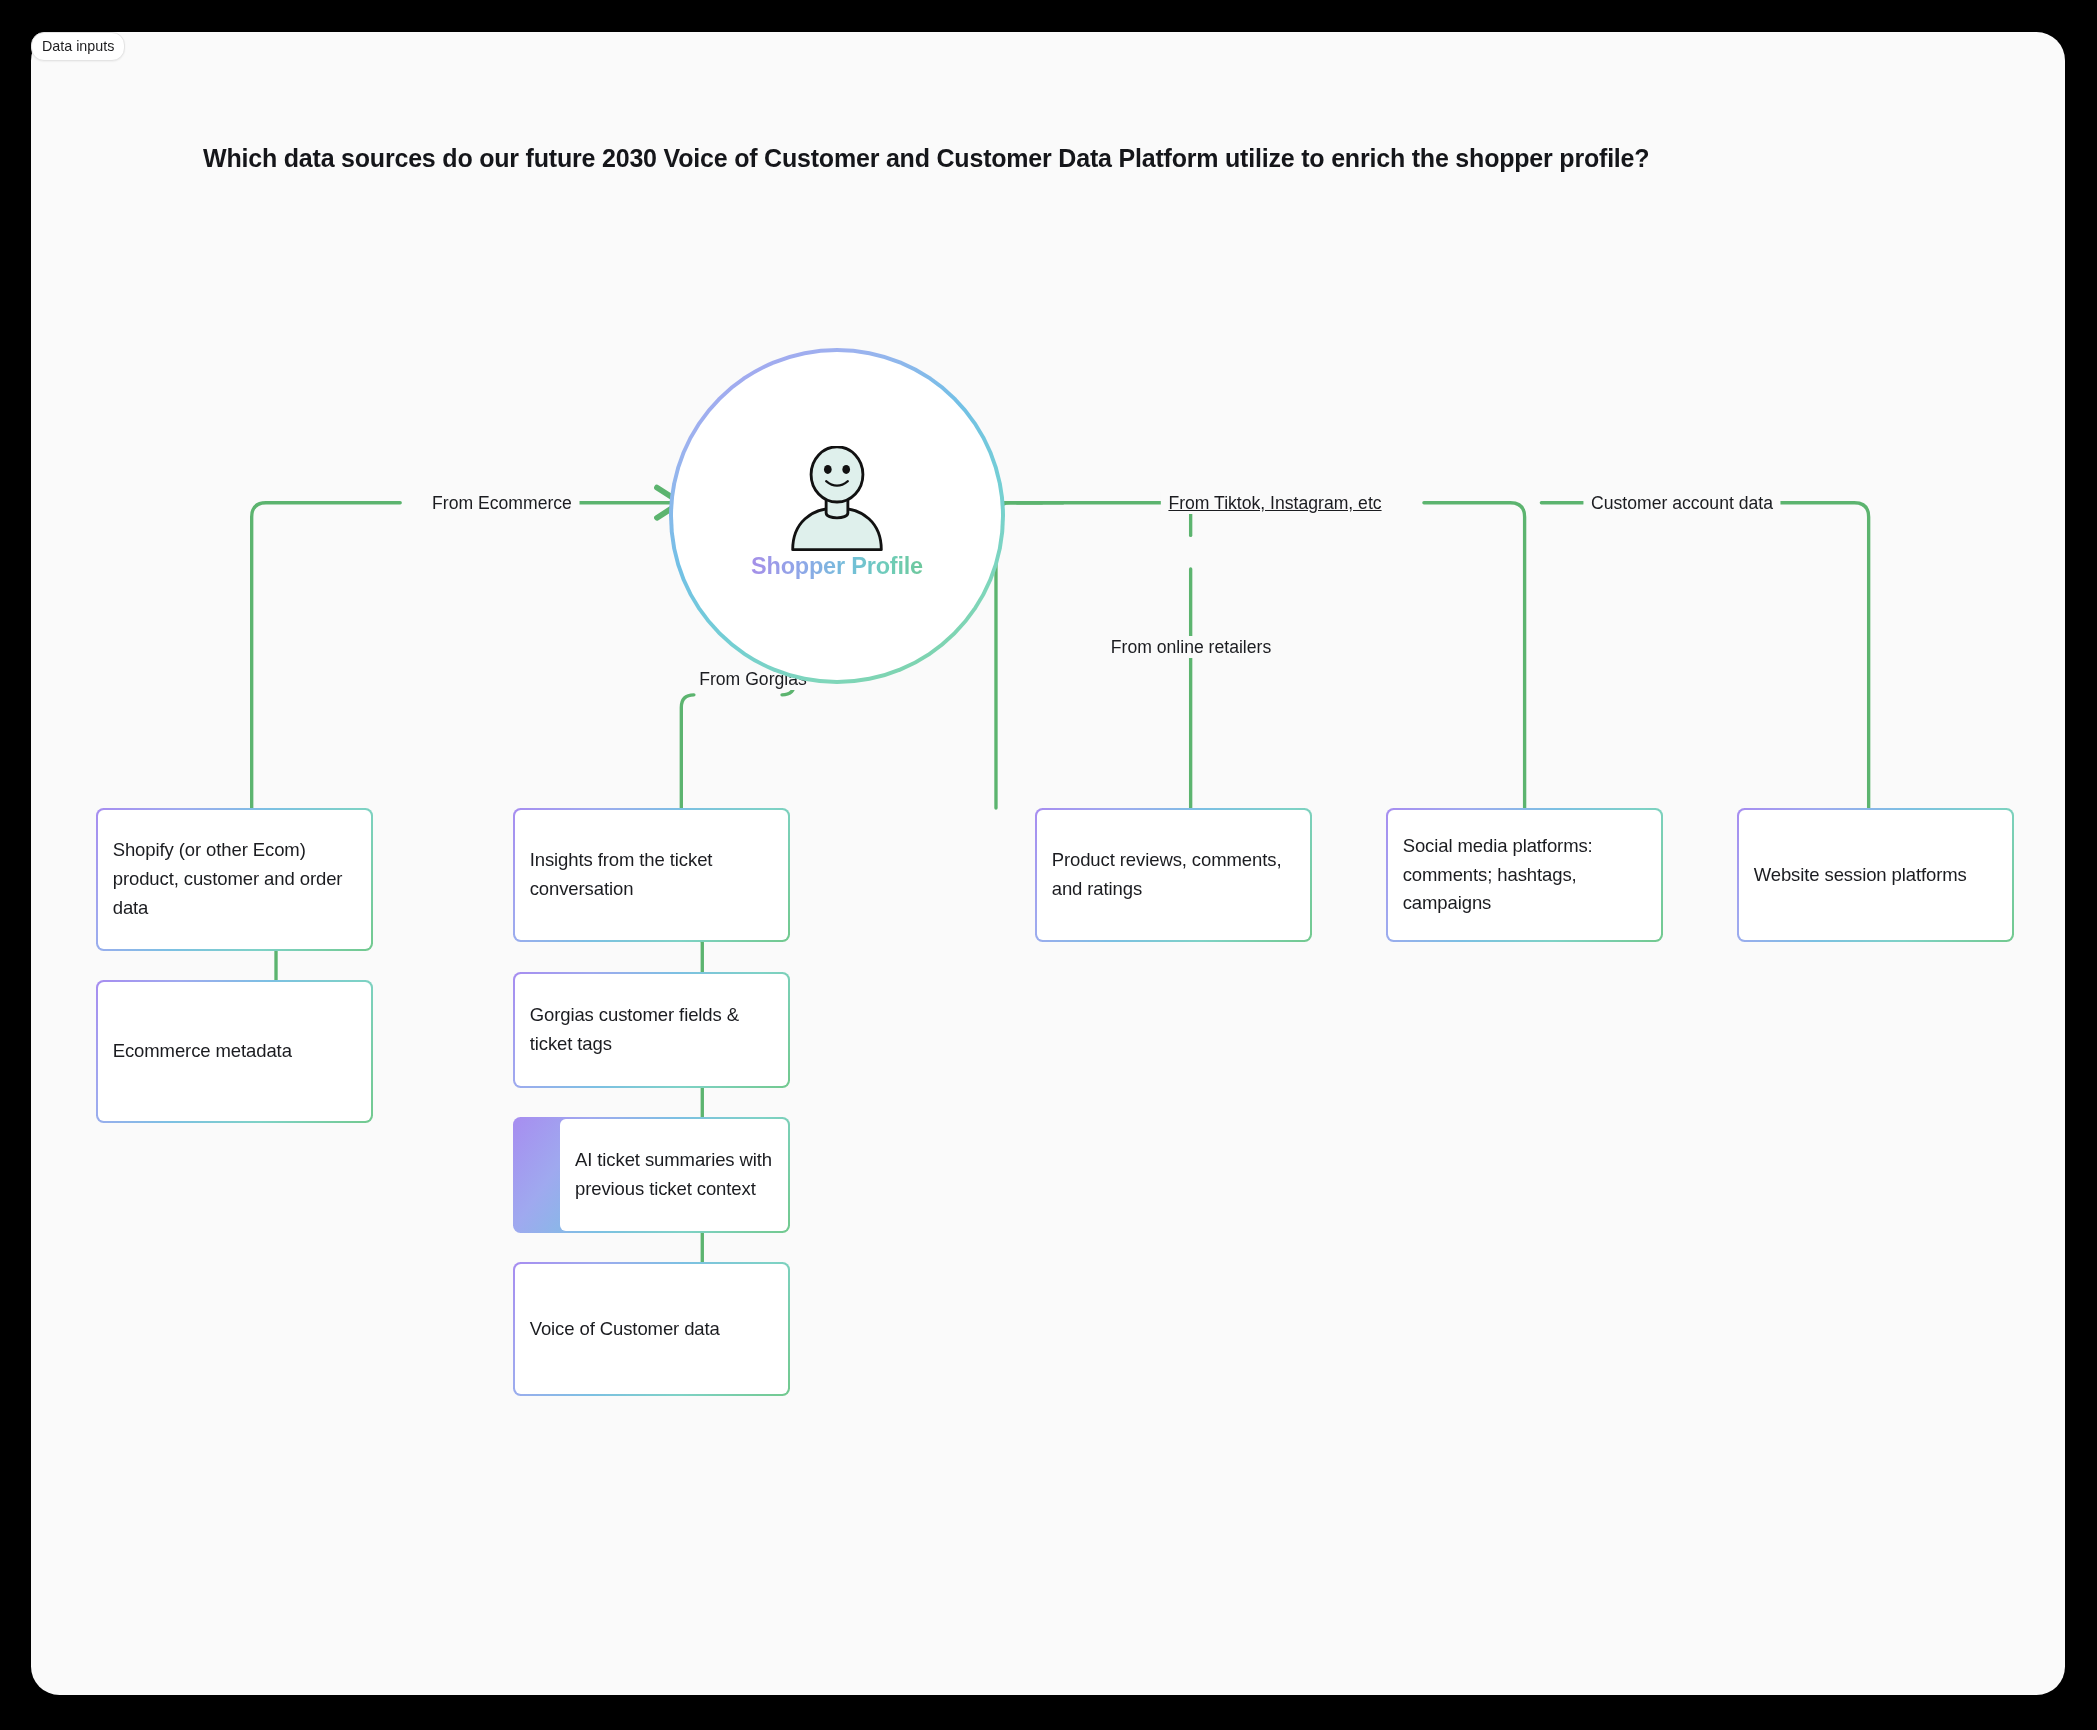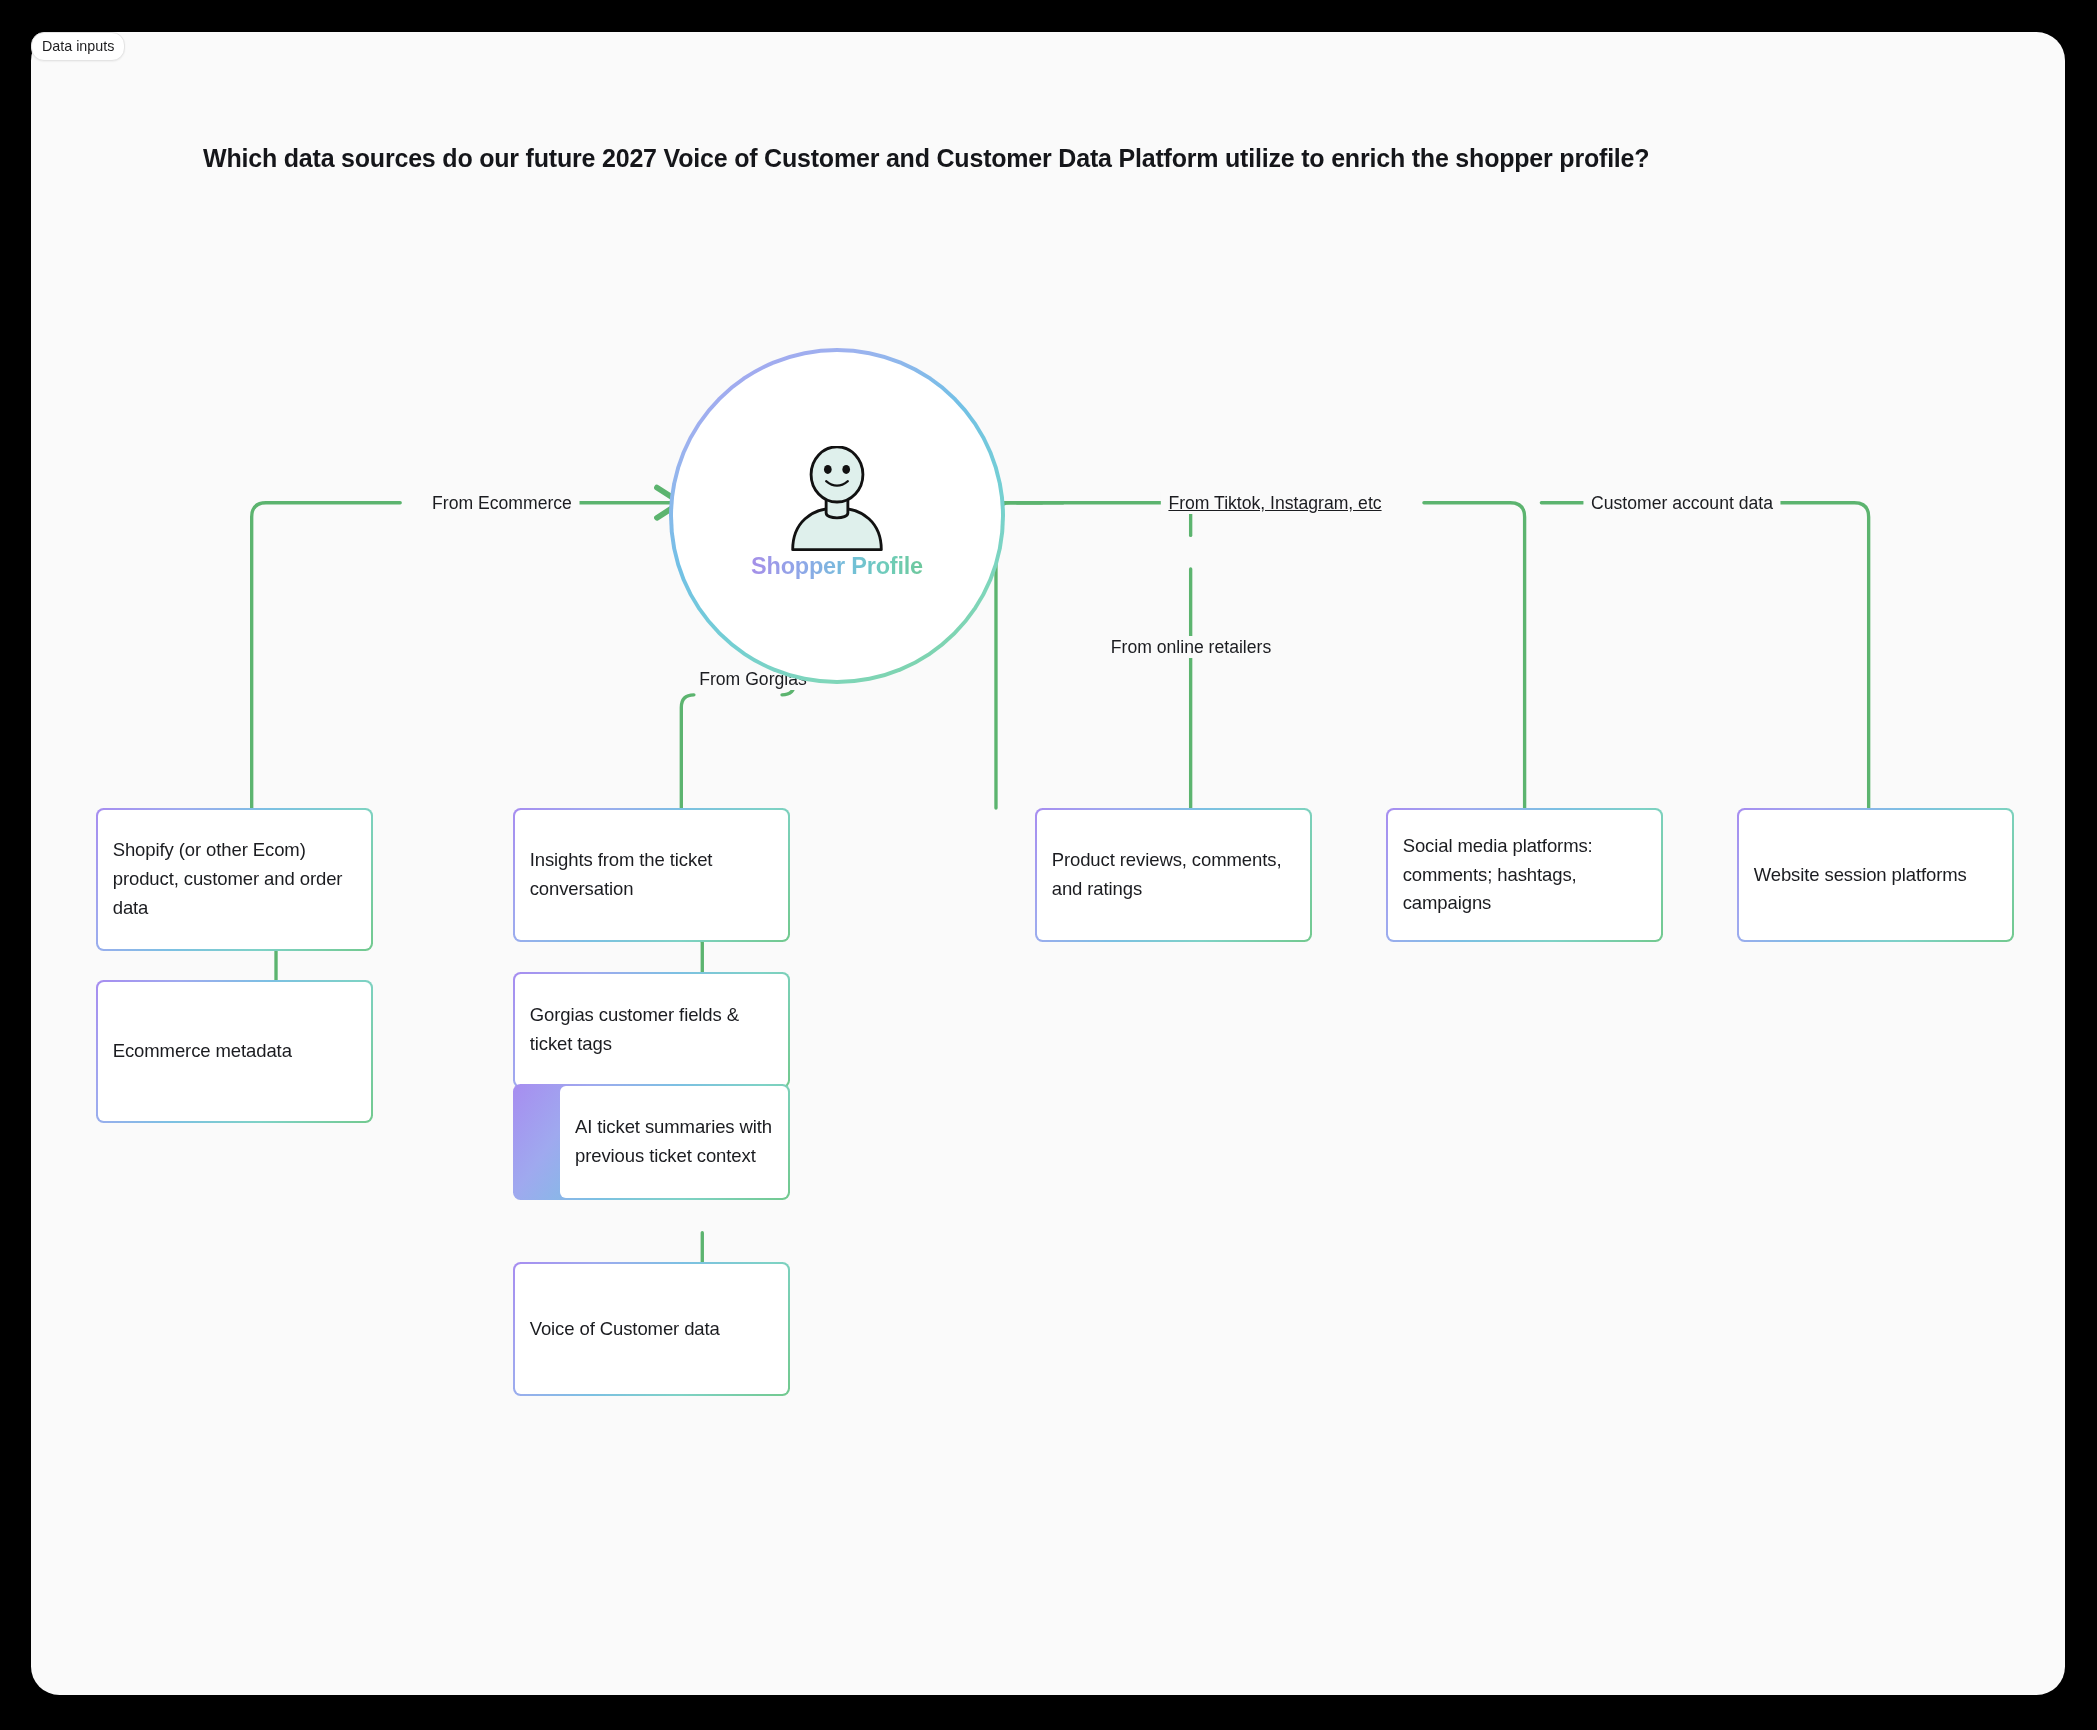--- a/index.html
+++ b/index.html
@@ -142,21 +142,21 @@
     letter-spacing: -0.1px;
   }
 </style>
 </head>
 <body>
 
 <div id="tab-chip">Data inputs</div>
 
 <div id="canvas">
 
-  <div id="diagram-title">Which data sources do our future 2027 Voice of Customer and Customer Data Platform utilize to enrich the shopper profile?</div>
+  <div id="diagram-title">Which data sources do our future 2030 Voice of Customer and Customer Data Platform utilize to enrich the shopper profile?</div>
 
   <svg id="edge-layer" viewBox="0 0 2424 1982" preserveAspectRatio="none" xmlns="http://www.w3.org/2000/svg">
     <defs>
       <marker id="arrow-r" markerWidth="11" markerHeight="11" refX="7" refY="5.5" orient="auto" markerUnits="strokeWidth">
         <path d="M1,1 L8,5.5 L1,10" fill="none" stroke="#5cb46f" stroke-width="1.7" stroke-linecap="round" stroke-linejoin="round"></path>
       </marker>
       <marker id="arrow-l" markerWidth="11" markerHeight="11" refX="4" refY="5.5" orient="auto" markerUnits="strokeWidth">
         <path d="M10,1 L3,5.5 L10,10" fill="none" stroke="#5cb46f" stroke-width="1.7" stroke-linecap="round" stroke-linejoin="round"></path>
       </marker>
       <marker id="arrow-u" markerWidth="11" markerHeight="11" refX="7" refY="5.5" orient="auto" markerUnits="strokeWidth">
@@ -236,21 +236,21 @@
       <span class="node-box-text">Insights from the ticket conversation</span>
     </div>
   </div>
 
   <div class="node-box" style="left:482px; top:940px; width:277px; height:116px;">
     <div class="node-box-inner">
       <span class="node-box-text">Gorgias customer fields &amp; ticket tags</span>
     </div>
   </div>
 
-  <div class="node-box" style="left:482px; top:1052px; width:277px; height:116px;padding-left:47px;">
+  <div class="node-box" style="left:482px; top:1085px; width:277px; height:116px;padding-left:47px;">
     <div class="node-box-inner">
       <span class="node-box-text">AI ticket summaries with previous ticket context</span>
     </div>
   </div>
 
   <div class="node-box" style="left:482px; top:1230px; width:277px; height:134px;">
     <div class="node-box-inner">
       <span class="node-box-text">Voice of Customer data</span>
     </div>
   </div>

